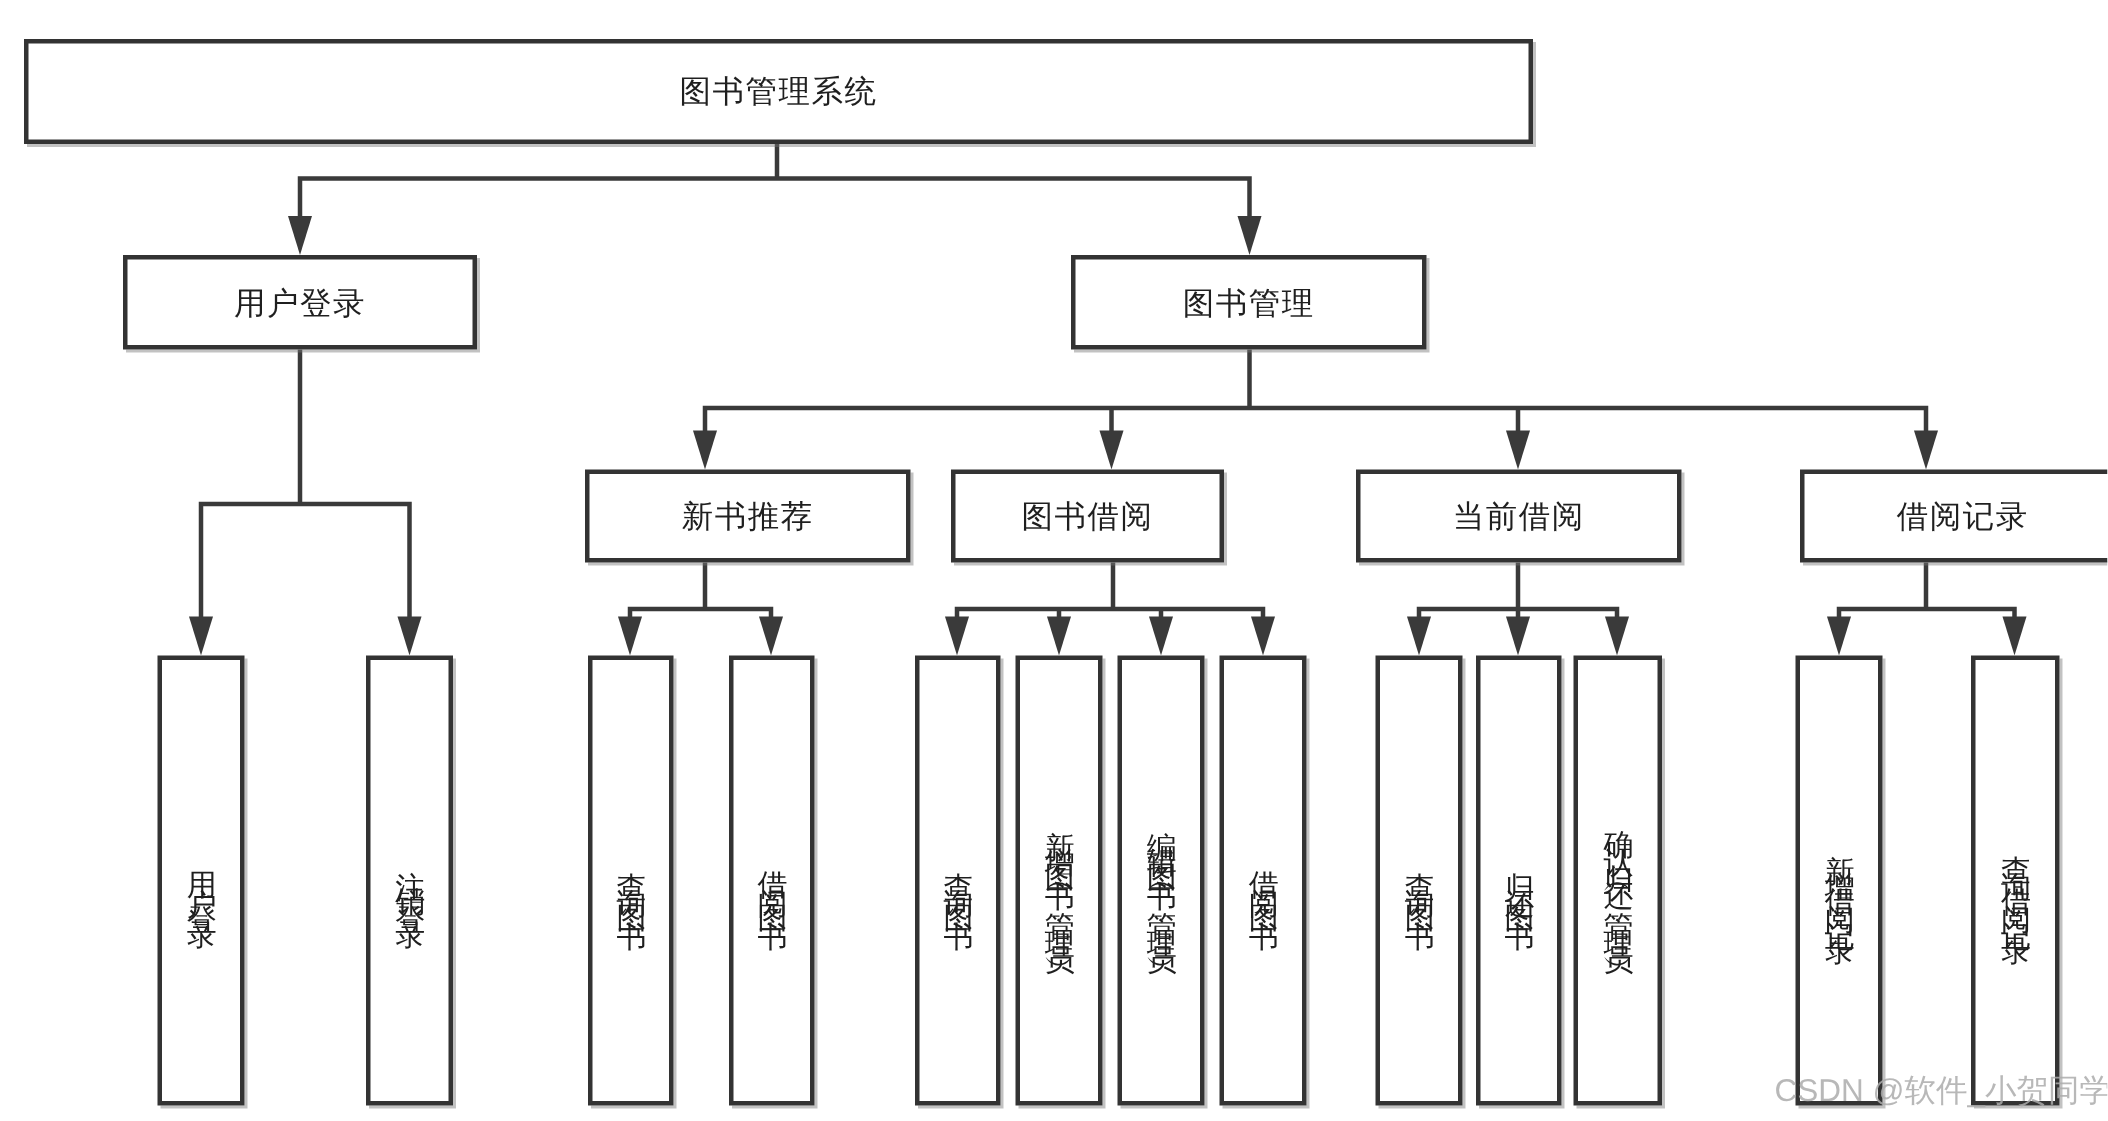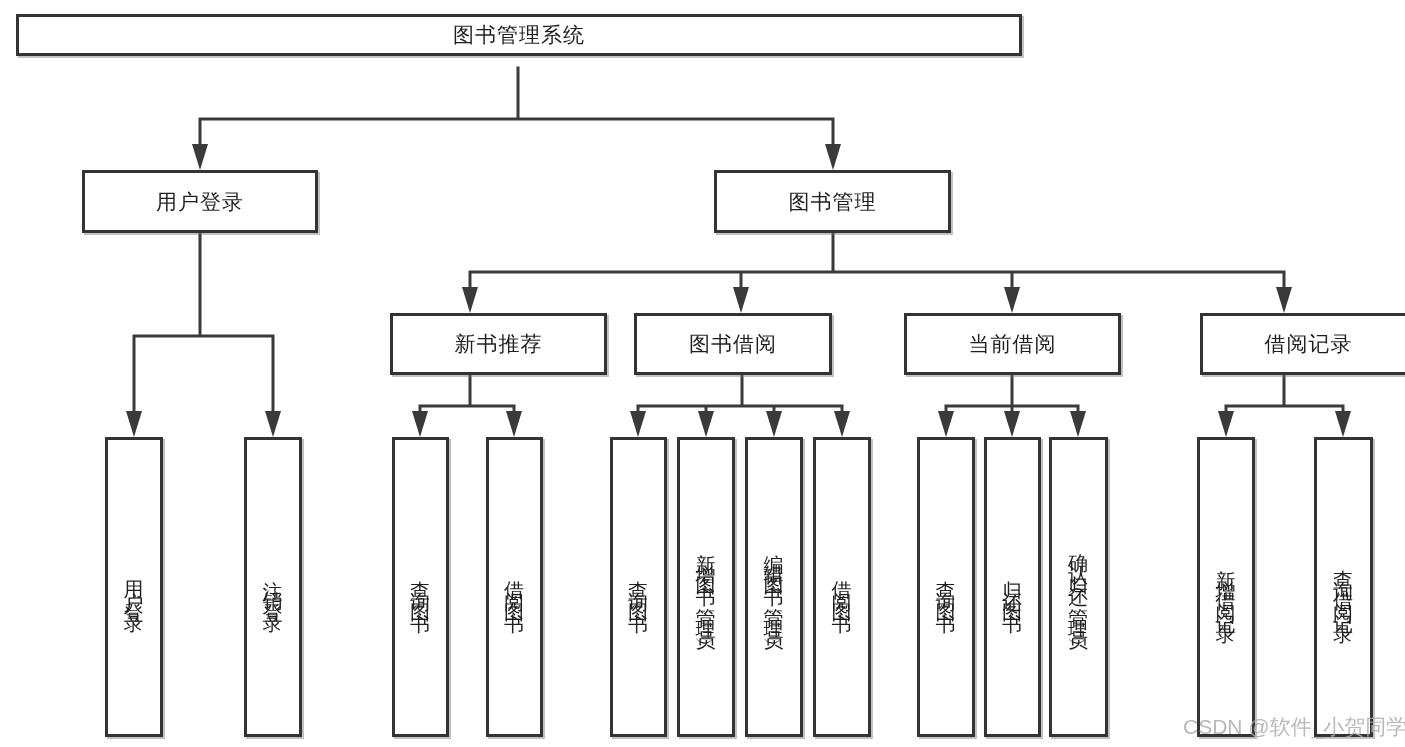--- a/index.html
+++ b/index.html
@@ -62,35 +62,35 @@
     <path d="M1012 375 V406 M946 406 H1078 M946 406 V417 M1012 406 V417 M1078 406 V417"></path>
     <polygon points="938,411 954,411 946,437"></polygon>
     <polygon points="1004,411 1020,411 1012,437"></polygon>
     <polygon points="1070,411 1086,411 1078,437"></polygon>
 
     <path d="M1284 375 V406 M1226 406 H1343 M1226 406 V417 M1343 406 V417"></path>
     <polygon points="1218,411 1234,411 1226,437"></polygon>
     <polygon points="1335,411 1351,411 1343,437"></polygon>
   </svg>
 
-  <div class="box" style="left:16px;top:14px;width:1006px;height:42px;">
+  <div class="box" style="left:16px;top:26px;width:1006px;height:70px;">
     <span class="h-label">图书管理系统</span>
   </div>
 
   <div class="box" style="left:82px;top:170px;width:236px;height:63px;">
     <span class="h-label">用户登录</span>
   </div>
   <div class="box" style="left:714px;top:170px;width:237px;height:63px;text-align:right;">
     <span class="h-label">图书管理</span>
   </div>
 
   <div class="box" style="left:362px;top:313px;width:217px;height:62px;margin-left:28px;">
     <span class="h-label">新书推荐</span>
   </div>
-  <div class="box" style="left:634px;top:313px;width:198px;height:62px;">
+  <div class="box" style="left:634px;top:313px;width:182px;height:62px;">
     <span class="h-label">图书借阅</span>
   </div>
   <div class="box" style="left:904px;top:313px;width:217px;height:62px;justify-content:center;">
     <span class="h-label">当前借阅</span>
   </div>
   <div class="box" style="left:1200px;top:313px;width:217px;height:62px;">
     <span class="h-label">借阅记录</span>
   </div>
 
   <div class="box" style="left:105px;top:437px;width:58px;height:300px;">

